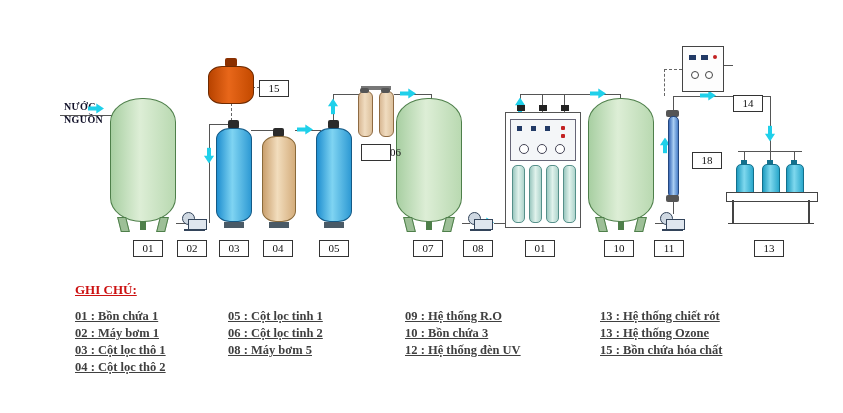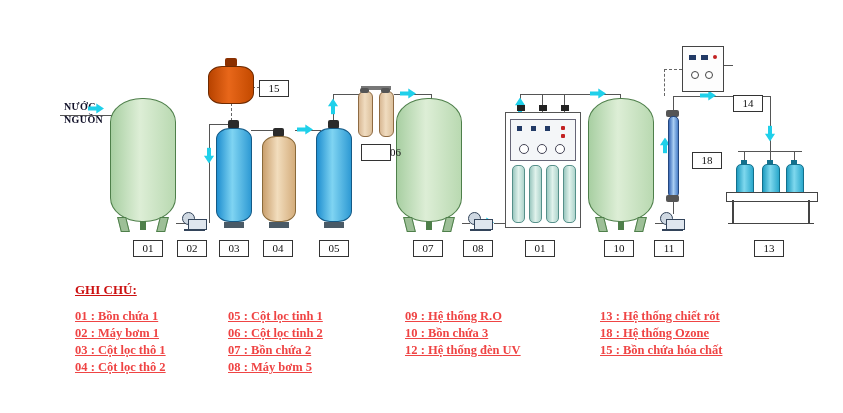--- a/index.html
+++ b/index.html
@@ -76,21 +76,21 @@
   .tleg{position:absolute;width:2px;background:#444;}
   .tbottom{position:absolute;height:1px;background:#444;}
   .bottle{position:absolute;width:16px;height:28px;border-radius:5px 5px 2px 2px;
           background:linear-gradient(90deg,#1e9cc0,#7fd8ee 45%,#2aa8cc);border:1px solid #13708c;}
   .bottle:before{content:"";position:absolute;top:-5px;left:4px;width:6px;height:5px;background:#13708c;}
   
   .src{position:absolute;font-size:10px;font-weight:bold;color:#101028;line-height:13px;letter-spacing:.4px;}
   
   .legend-title{position:absolute;font-size:13px;font-weight:bold;color:#cc1111;text-decoration:underline;}
   .legend-col{position:absolute;}
-  .li{font-size:12.5px;font-weight:bold;color:#ef4444;text-decoration:underline;line-height:17px;white-space:nowrap;}
+  .li{font-size:12.5px;font-weight:bold;color:#404040;text-decoration:underline;line-height:17px;white-space:nowrap;}
 </style>
 </head>
 <body>
 
 <div class="canvas">
 
   <div class="src" style="left:64px;top:88px;margin-top:12px;">
     <div>NƯỚC</div>
     <div>NGUỒN</div>
   </div>
@@ -273,29 +273,28 @@
   <div class="legend-col" style="left:75px;top:308px;">
     <div class="li">01 : Bồn chứa 1</div>
     <div class="li">02 : Máy bơm 1</div>
     <div class="li">03 : Cột lọc thô 1</div>
     <div class="li">04 : Cột lọc thô 2</div>
   </div>
 
   <div class="legend-col" style="left:228px;top:308px;">
     <div class="li">05 : Cột lọc tinh 1</div>
     <div class="li">06 : Cột lọc tinh 2</div>
-    <div class="li">07 : Bồn chứa 2</div>
     <div class="li">08 : Máy bơm 5</div>
   </div>
 
   <div class="legend-col" style="left:405px;top:308px;">
     <div class="li">09 : Hệ thống R.O</div>
     <div class="li">10 : Bồn chứa 3</div>
     <div class="li">12 : Hệ thống đèn UV</div>
   </div>
 
   <div class="legend-col" style="left:600px;top:308px;">
     <div class="li">13 : Hệ thống chiết rót</div>
-    <div class="li">18 : Hệ thống Ozone</div>
+    <div class="li">13 : Hệ thống Ozone</div>
     <div class="li">15 : Bồn chứa hóa chất</div>
   </div>
 
 </div>
 
 </body></html>

